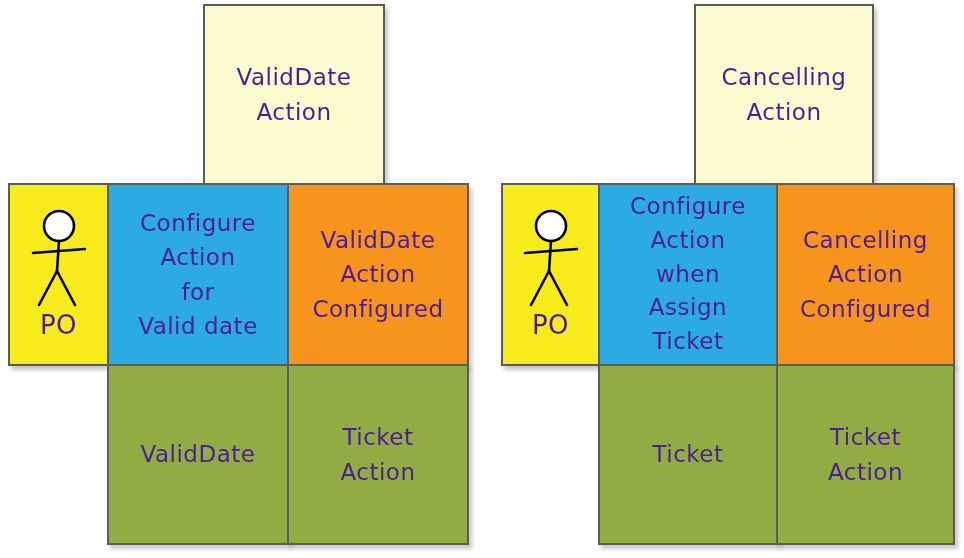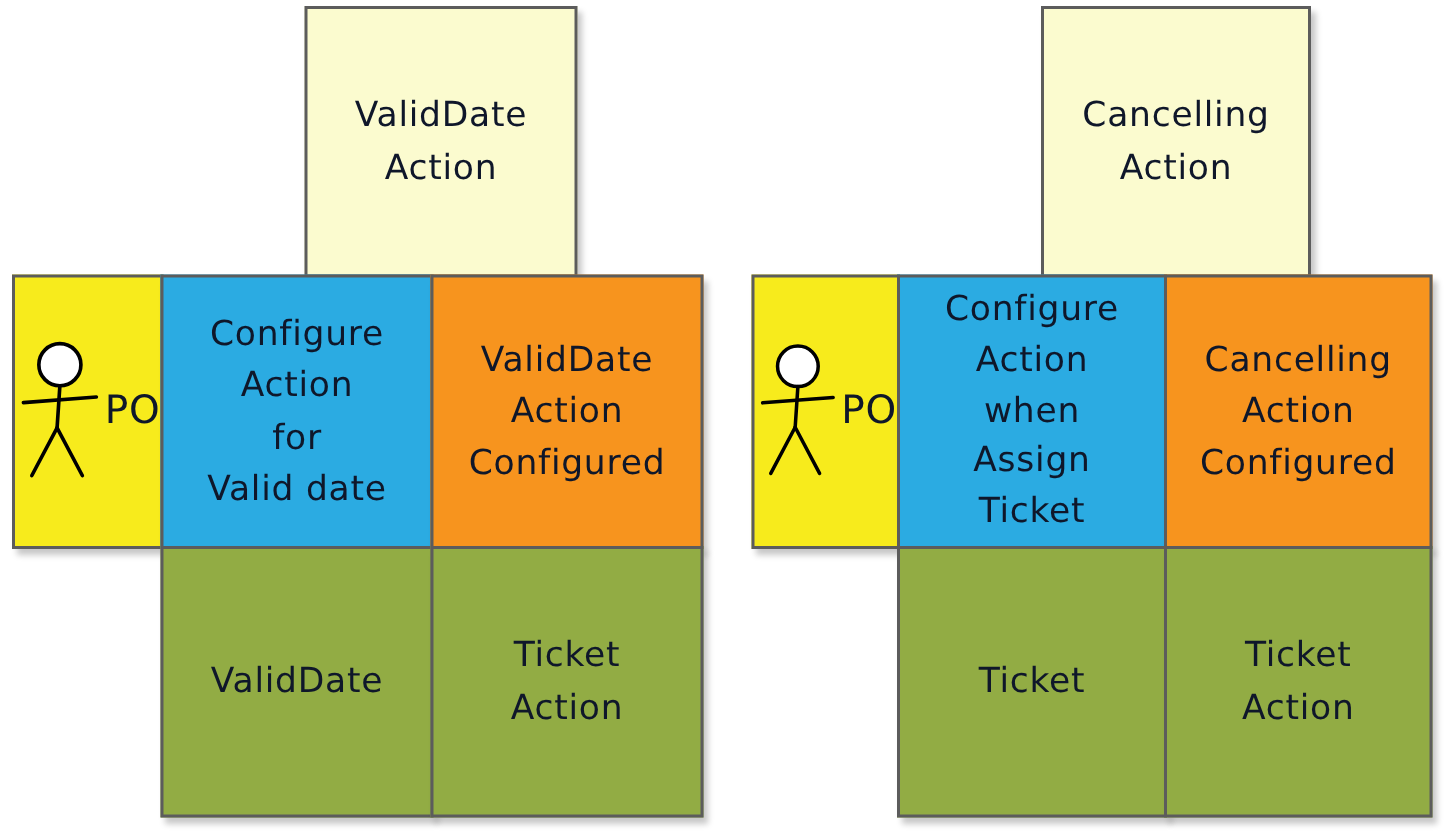--- a/index.html
+++ b/index.html
@@ -17,30 +17,30 @@
   }
   .card {
     position: absolute;
     box-sizing: border-box;
     border: 2px solid #5C5C5C;
     box-shadow: 3px 4px 4px rgba(0,0,0,0.22);
     display: flex;
     align-items: center;
     justify-content: center;
     text-align: center;
-    color: #0f172a;
+    color: #4c1d95;
   }
   .label {
     white-space: pre-line;
     font-size: 23px;
     line-height: 1.5;
     letter-spacing: 0.5px;
   }
   .note   { background: #FBFBCF; }
-  .actor  { background: #F7EB1C; }
+  .actor  { background: #F7EB1C; flex-direction: column; }
   .blue   { background: #2BABE2; }
   .orange { background: #F7941E; }
   .green  { background: #92AC44; }
 
   .actor .figure { display: block; margin-bottom: 2px; }
   .actor .label  { font-size: 26px; line-height: 1.1; }
 
   
   .l-note   { left: 203px; top: 4px;   width: 182px; height: 181px; }
   .l-actor  { left: 8px;   top: 183px; width: 101px; height: 183px; }

